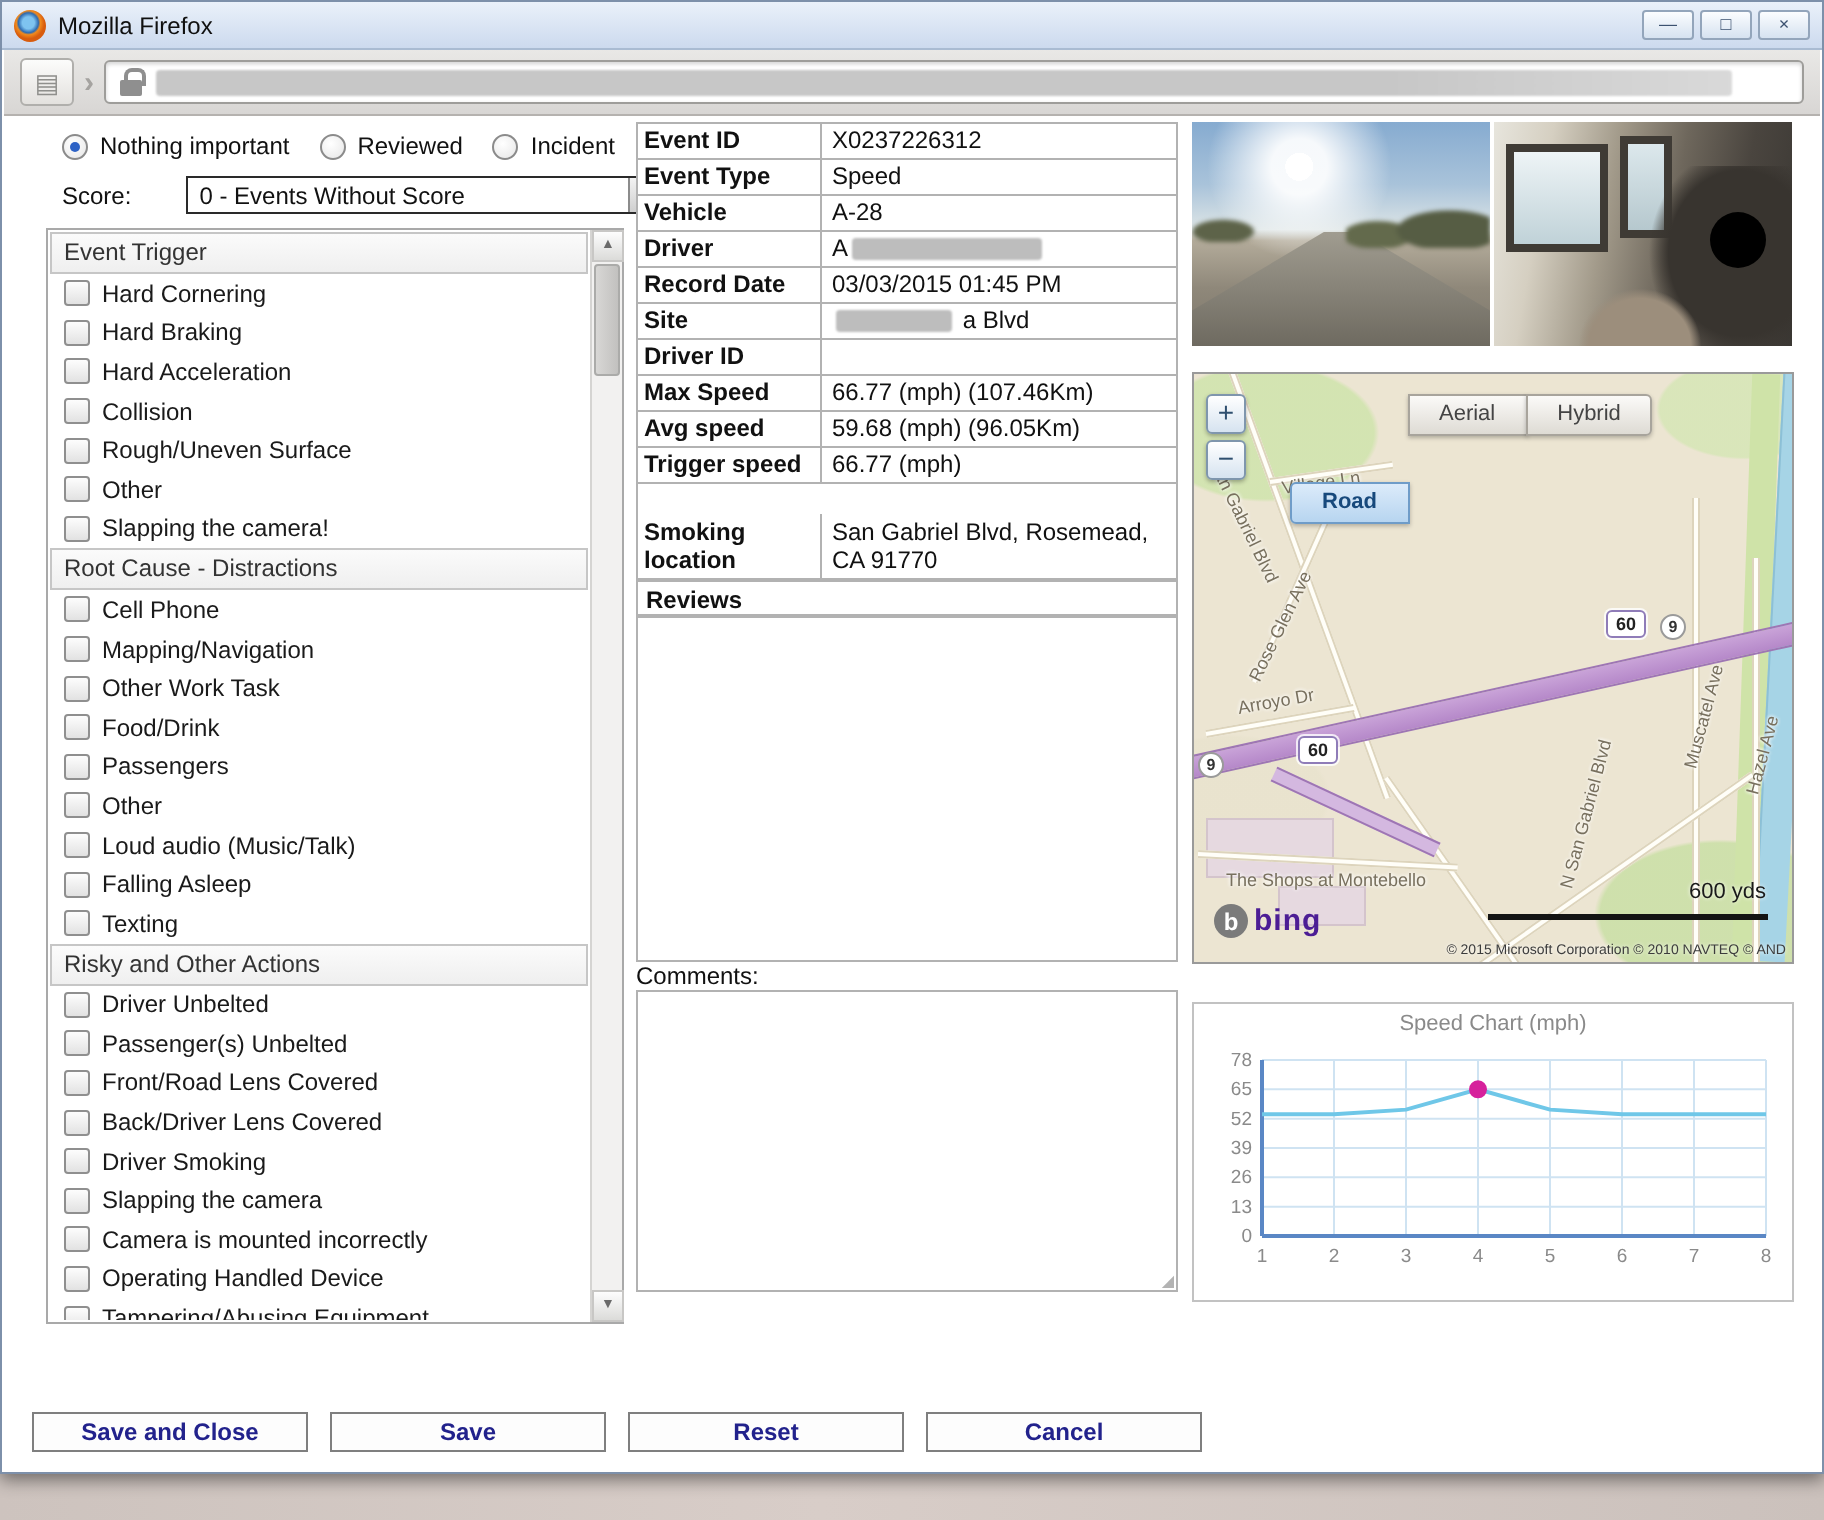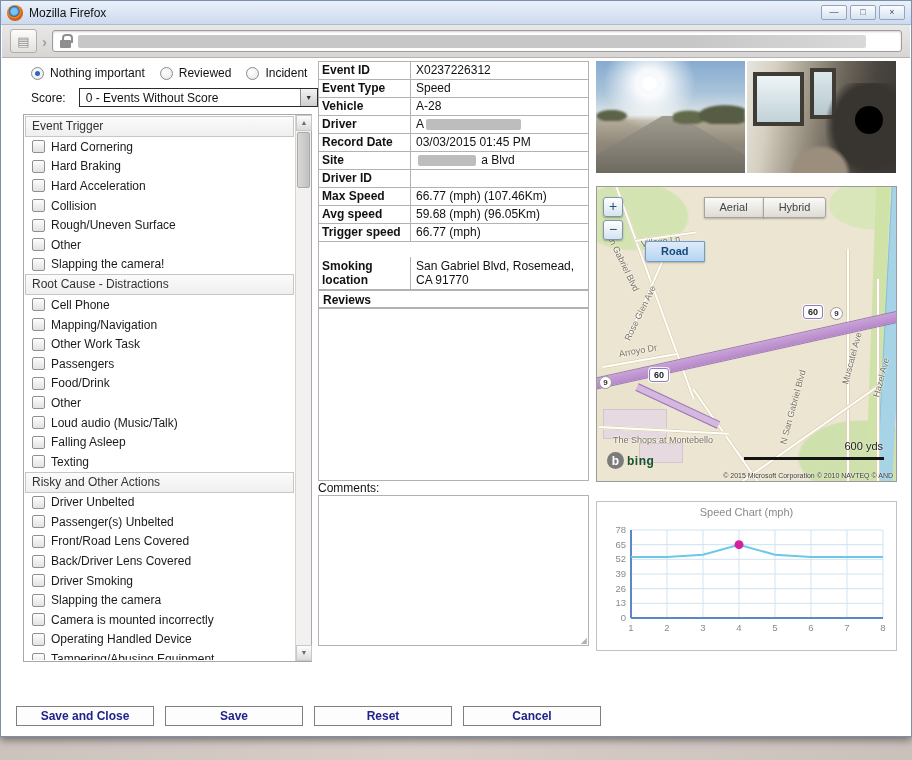--- a/index.html
+++ b/index.html
@@ -27,21 +27,21 @@
   .url-redact{flex:1;height:13px;margin-right:28px;background:linear-gradient(90deg,#c7c7c7 0 78%,#d9d9d9);border-radius:2px;filter:blur(.4px);}
 
   #content{position:absolute;left:1px;top:57px;width:908px;height:678px;background:#fff;}
 
   
   #status-row{position:absolute;left:30px;top:65px;display:flex;align-items:center;}
   .radio-item{display:inline-flex;align-items:center;font-size:12px;margin-right:15px;cursor:default;justify-content:flex-end;}
   .radio{width:13px;height:13px;border:1px solid #8b8b8b;border-radius:50%;background:radial-gradient(circle at 40% 35%,#fff,#e6e6e6);display:inline-block;margin-right:6px;position:relative;flex:none;}
   .radio.selected::after{content:"";position:absolute;left:3px;top:3px;width:5px;height:5px;border-radius:50%;background:#2d62c5;}
   #score-row{position:absolute;left:30px;top:87px;display:flex;align-items:center;}
-  #score-label{font-size:12px;margin-right:13px;}
+  #score-label{font-size:12px;margin-right:27px;}
   #score-dropdown{width:239px;height:19px;border:1px solid #2a2a2a;background:#fff;display:flex;align-items:center;font-size:12px;}
   .dd-text{flex:1;padding-left:6px;white-space:nowrap;overflow:hidden;}
   .dd-btn{width:17px;height:17px;border-left:1px solid #8c8c8c;background:linear-gradient(180deg,#f3f3f3,#cfcfcf);display:flex;align-items:center;justify-content:center;font-size:7px;color:#333;flex:none;}
 
   
   #trigger-panel{position:absolute;left:22px;top:113px;width:289px;height:548px;border:1px solid #a9a9a9;background:#fff;}
   #trigger-list{position:absolute;left:1px;top:1px;right:17px;bottom:1px;overflow:hidden;}
   .section-header{height:21px;line-height:19px;border:1px solid #c6c6c6;background:linear-gradient(180deg,#fbfbfb,#efefef);font-size:12px;color:#333;padding-left:6px;}
   .check-row{display:flex;align-items:center;height:19.6px;font-size:12px;color:#1a1a1a;}
   .checkbox{width:13px;height:13px;border:1px solid #8f8f8f;border-radius:2px;background:linear-gradient(180deg,#fdfdfd,#e2e2e2);margin:0 6px 0 7px;flex:none;}
@@ -100,21 +100,21 @@
   .shield.exit{width:13px;height:13px;border:1px solid #9a9a9a;border-radius:50%;font-size:8px;color:#333;}
   #map-zoom{position:absolute;left:6px;top:10px;}
   .zoom-btn{width:20px;height:20px;border:1px solid #7f96ad;border-radius:3px;background:linear-gradient(180deg,#ffffff,#d6e3f0);font-size:14px;color:#2f4f6f;text-align:center;line-height:17px;margin-bottom:3px;box-shadow:0 1px 2px rgba(0,0,0,.3);}
   #map-view-buttons{position:absolute;left:48px;top:10px;display:flex;}
   .map-view-btn{height:21px;padding:0 15px;font-size:11px;color:#444;background:linear-gradient(180deg,#fbfaf8,#dedbd4);border:1px solid #a8a49c;line-height:19px;margin-right:-1px;box-shadow:0 1px 2px rgba(0,0,0,.25);}
   .map-view-btn:first-child{border-radius:3px 0 0 3px;margin-top:44px;}
   .map-view-btn:last-child{border-radius:0 3px 3px 0;}
   .map-view-btn.active{background:linear-gradient(180deg,#dcebfa,#b7d5f0);border-color:#6f9cc8;color:#17497c;font-weight:bold;}
   #bing-logo{position:absolute;left:10px;bottom:12px;display:flex;align-items:center;gap:3px;}
   .bing-b{display:inline-flex;width:17px;height:17px;border-radius:50%;background:#7b7b7b;color:#fff;font-weight:bold;font-size:12px;align-items:center;justify-content:center;}
-  .bing-text{font-size:12px;font-weight:bold;color:#14532d;letter-spacing:.5px;}
+  .bing-text{font-size:15px;font-weight:bold;color:#4c1d95;letter-spacing:.5px;}
   #map-scale-label{position:absolute;right:13px;bottom:29px;font-size:11px;color:#1a1a1a;text-shadow:0 0 2px #fff;}
   #map-scale-bar{position:absolute;right:12px;bottom:21px;width:140px;height:3px;background:#141414;}
   #map-copyright{position:absolute;right:3px;bottom:2px;font-size:7px;color:#3c3c3c;text-shadow:0 0 2px #fff;}
 
   
   #chart-box{position:absolute;left:595px;top:500px;width:301px;height:150px;border:1px solid #c2c2c2;background:#fff;}
   #chart-title{text-align:center;font-size:11px;color:#8a8a8a;padding-top:4px;height:18px;}
   #chart-svg-holder{position:absolute;left:0;top:18px;width:299px;height:130px;}
 
   
@@ -212,25 +212,25 @@
           <div class="check-row">
             <span class="checkbox"></span>
             <span class="check-label">Mapping/Navigation</span>
           </div>
           <div class="check-row">
             <span class="checkbox"></span>
             <span class="check-label">Other Work Task</span>
           </div>
           <div class="check-row">
             <span class="checkbox"></span>
+            <span class="check-label">Food/Drink</span>
+          </div>
+          <div class="check-row">
+            <span class="checkbox"></span>
             <span class="check-label">Passengers</span>
-          </div>
-          <div class="check-row">
-            <span class="checkbox"></span>
-            <span class="check-label">Food/Drink</span>
           </div>
           <div class="check-row">
             <span class="checkbox"></span>
             <span class="check-label">Other</span>
           </div>
           <div class="check-row">
             <span class="checkbox"></span>
             <span class="check-label">Loud audio (Music/Talk)</span>
           </div>
           <div class="check-row">

